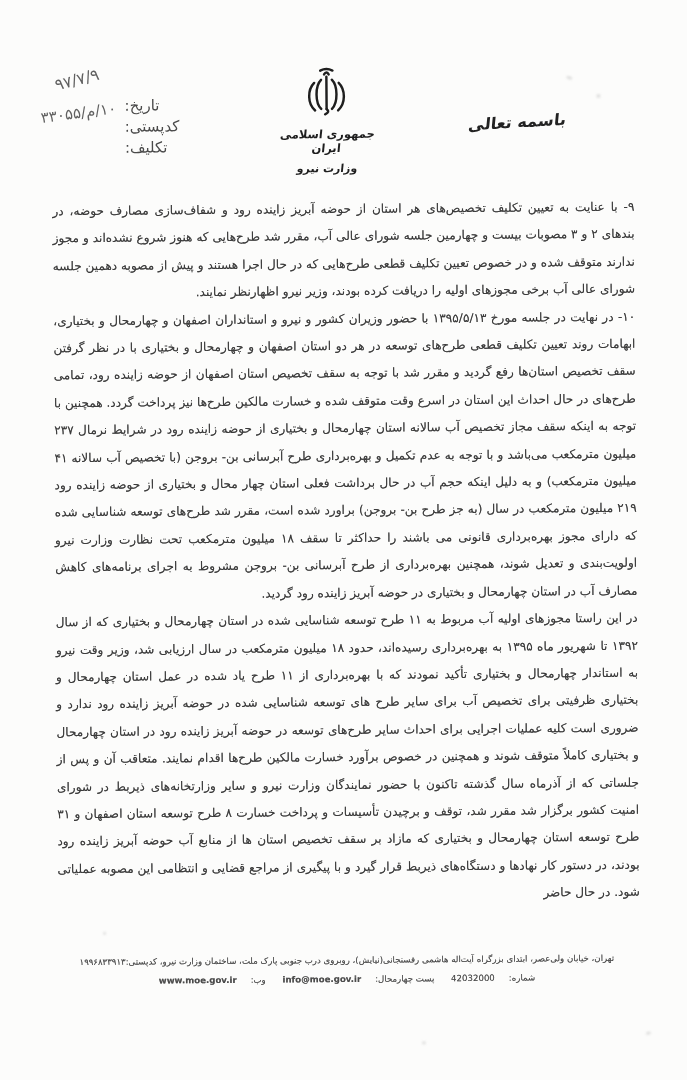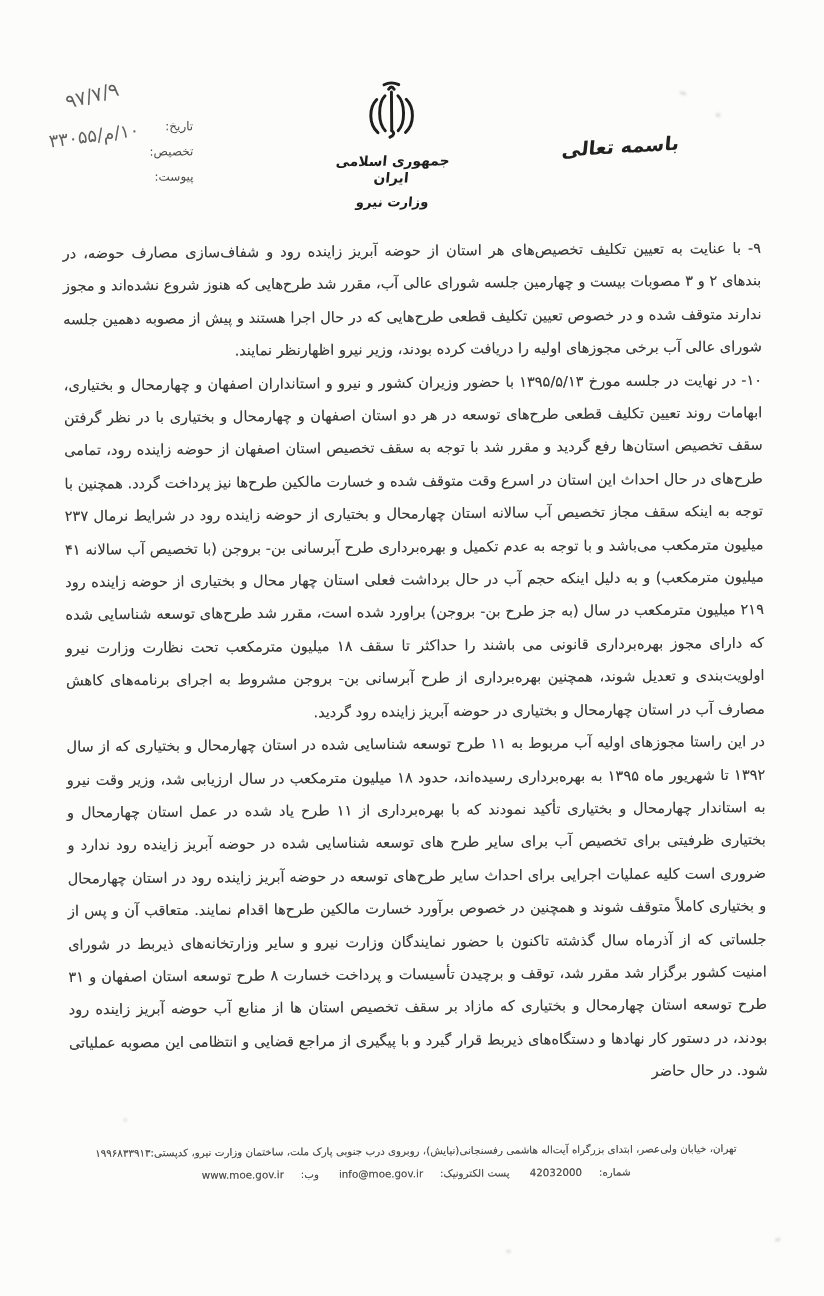--- a/index.html
+++ b/index.html
@@ -8,21 +8,21 @@
     background:#fcfcfb;overflow:hidden;
     font-family:"DejaVu Sans",sans-serif;
   }
   .tilt{position:absolute;inset:0;transform:rotate(-0.45deg);}
 
   
   .hw{position:absolute;color:#454545;opacity:.85;font-family:"DejaVu Sans",sans-serif;}
   .hw-date{left:58px;top:68px;font-size:16px;transform:rotate(-14deg);letter-spacing:2px;}
   .hw-number{left:44px;top:102px;font-size:15px;transform:rotate(-7deg);letter-spacing:1px;}
 
-  .meta{position:absolute;left:128px;top:94px;direction:rtl;font-size:10px;color:#4a4a4a;line-height:21px;text-align:right;}
+  .meta{position:absolute;left:128px;top:94px;direction:rtl;font-size:15px;color:#4a4a4a;line-height:21px;text-align:left;}
   .meta div{white-space:nowrap;}
 
   .emblem-block{position:absolute;left:268px;top:66px;width:124px;text-align:center;color:#1e1e1e;}
   .emblem-block svg{display:block;margin:0 auto;}
   .country-name{font-size:11.5px;font-weight:bold;margin-top:3px;transform:skewX(-6deg);letter-spacing:.5px;}
   .ministry-name{font-size:11px;font-weight:bold;margin-top:7px;transform:skewX(-6deg);}
 
   .bismillah{
     position:absolute;right:118px;top:114px;font-size:16px;font-weight:bold;color:#222;
     transform:skewX(-9deg) rotate(-3deg);letter-spacing:.5px;
@@ -37,43 +37,43 @@
   }
   .body-text p{margin:0;}
 
   
   .footer{
     position:absolute;left:36px;right:36px;top:951px;
     direction:rtl;text-align:center;font-size:8.6px;color:#4c4c4c;line-height:19px;
     text-shadow:0 0 .4px rgba(80,80,80,.6);
   }
   .footer-contacts span{margin:0 7px;white-space:nowrap;}
-  .latin{direction:ltr;unicode-bidi:embed;}
+  .latin{direction:ltr;unicode-bidi:embed;font-weight:bold;}
 
   
   .speck{position:absolute;background:rgba(90,90,90,.18);border-radius:50%;filter:blur(1px);}
   .s1{width:6px;height:3px;left:570px;top:78px;transform:rotate(20deg);}
   .s2{width:4px;height:4px;left:600px;top:96px;}
   .s3{width:5px;height:3px;left:642px;top:1034px;transform:rotate(-15deg);}
   .s4{width:4px;height:3px;left:418px;top:1042px;}
   .s5{width:3px;height:3px;left:100px;top:930px;}
 </style>
 </head>
 <body>
 
 <div class="sheet">
   <div class="tilt">
 
     <div class="hw hw-date">۹۷/۷/۹</div>
     <div class="hw hw-number">۱۰/م/۳۳۰۵۵</div>
 
     <div class="meta">
       <div>تاریخ:</div>
-      <div>تخصیص:</div>
-      <div>پیوست:</div>
+      <div>کدپستی:</div>
+      <div>تکلیف:</div>
     </div>
 
     <div class="emblem-block">
       <span>
         <svg width="46" height="58" viewBox="0 0 60 72" aria-hidden="true">
           <g fill="none" stroke="#1f1f1f" stroke-width="3.2" stroke-linecap="round">
             <path d="M23 16 C15 24 15 46 23 54"></path>
             <path d="M14 20 C5 29 5 47 15 56"></path>
             <path d="M37 16 C45 24 45 46 37 54"></path>
             <path d="M46 20 C55 29 55 47 45 56"></path>
@@ -93,21 +93,21 @@
     <div class="body-text">
       <p>۹- با عنایت به تعیین تکلیف تخصیص‌های هر استان از حوضه آبریز زاینده رود و شفاف‌سازی مصارف حوضه، در بندهای ۲ و ۳ مصوبات بیست و چهارمین جلسه شورای عالی آب، مقرر شد طرح‌هایی که هنوز شروع نشده‌اند و مجوز ندارند متوقف شده و در خصوص تعیین تکلیف قطعی طرح‌هایی که در حال اجرا هستند و پیش از مصوبه دهمین جلسه شورای عالی آب برخی مجوزهای اولیه را دریافت کرده بودند، وزیر نیرو اظهارنظر نمایند.</p>
       <p>۱۰- در نهایت در جلسه مورخ ۱۳۹۵/۵/۱۳ با حضور وزیران کشور و نیرو و استانداران اصفهان و چهارمحال و بختیاری، ابهامات روند تعیین تکلیف قطعی طرح‌های توسعه در هر دو استان اصفهان و چهارمحال و بختیاری با در نظر گرفتن سقف تخصیص استان‌ها رفع گردید و مقرر شد با توجه به سقف تخصیص استان اصفهان از حوضه زاینده رود، تمامی طرح‌های در حال احداث این استان در اسرع وقت متوقف شده و خسارت مالکین طرح‌ها نیز پرداخت گردد. همچنین با توجه به اینکه سقف مجاز تخصیص آب سالانه استان چهارمحال و بختیاری از حوضه زاینده رود در شرایط نرمال ۲۳۷ میلیون مترمکعب می‌باشد و با توجه به عدم تکمیل و بهره‌برداری طرح آبرسانی بن- بروجن (با تخصیص آب سالانه ۴۱ میلیون مترمکعب) و به دلیل اینکه حجم آب در حال برداشت فعلی استان چهار محال و بختیاری از حوضه زاینده رود ۲۱۹ میلیون مترمکعب در سال (به جز طرح بن- بروجن) براورد شده است، مقرر شد طرح‌های توسعه شناسایی شده که دارای مجوز بهره‌برداری قانونی می باشند را حداکثر تا سقف ۱۸ میلیون مترمکعب تحت نظارت وزارت نیرو اولویت‌بندی و تعدیل شوند، همچنین بهره‌برداری از طرح آبرسانی بن- بروجن مشروط به اجرای برنامه‌های کاهش مصارف آب در استان چهارمحال و بختیاری در حوضه آبریز زاینده رود گردید.</p>
       <p>در این راستا مجوزهای اولیه آب مربوط به ۱۱ طرح توسعه شناسایی شده در استان چهارمحال و بختیاری که از سال ۱۳۹۲ تا شهریور ماه ۱۳۹۵ به بهره‌برداری رسیده‌اند، حدود ۱۸ میلیون مترمکعب در سال ارزیابی شد، وزیر وقت نیرو به استاندار چهارمحال و بختیاری تأکید نمودند که با بهره‌برداری از ۱۱ طرح یاد شده در عمل استان چهارمحال و بختیاری ظرفیتی برای تخصیص آب برای سایر طرح های توسعه شناسایی شده در حوضه آبریز زاینده رود ندارد و ضروری است کلیه عملیات اجرایی برای احداث سایر طرح‌های توسعه در حوضه آبریز زاینده رود در استان چهارمحال و بختیاری کاملاً متوقف شوند و همچنین در خصوص برآورد خسارت مالکین طرح‌ها اقدام نمایند. متعاقب آن و پس از جلساتی که از آذرماه سال گذشته تاکنون با حضور نمایندگان وزارت نیرو و سایر وزارتخانه‌های ذیربط در شورای امنیت کشور برگزار شد مقرر شد، توقف و برچیدن تأسیسات و پرداخت خسارت ۸ طرح توسعه استان اصفهان و ۳۱ طرح توسعه استان چهارمحال و بختیاری که مازاد بر سقف تخصیص استان ها از منابع آب حوضه آبریز زاینده رود بودند، در دستور کار نهادها و دستگاه‌های ذیربط قرار گیرد و با پیگیری از مراجع قضایی و انتظامی این مصوبه عملیاتی شود. در حال حاضر</p>
     </div>
 
     <div class="footer">
       <div>تهران، خیابان ولی‌عصر، ابتدای بزرگراه آیت‌اله هاشمی رفسنجانی(نیایش)، روبروی درب جنوبی پارک ملت، ساختمان وزارت نیرو، کدپستی:۱۹۹۶۸۳۳۹۱۳</div>
       <div class="footer-contacts">
         <span>شماره:</span><span>42032000</span>
-        <span>پست الکترونیک:</span><span class="latin">info@moe.gov.ir</span>
+        <span>پست چهارمحال:</span><span class="latin">info@moe.gov.ir</span>
         <span>وب:</span><span class="latin">www.moe.gov.ir</span>
       </div>
     </div>
 
     <div class="speck s1"></div>
     <div class="speck s2"></div>
     <div class="speck s3"></div>
     <div class="speck s4"></div>
     <div class="speck s5"></div>
 

